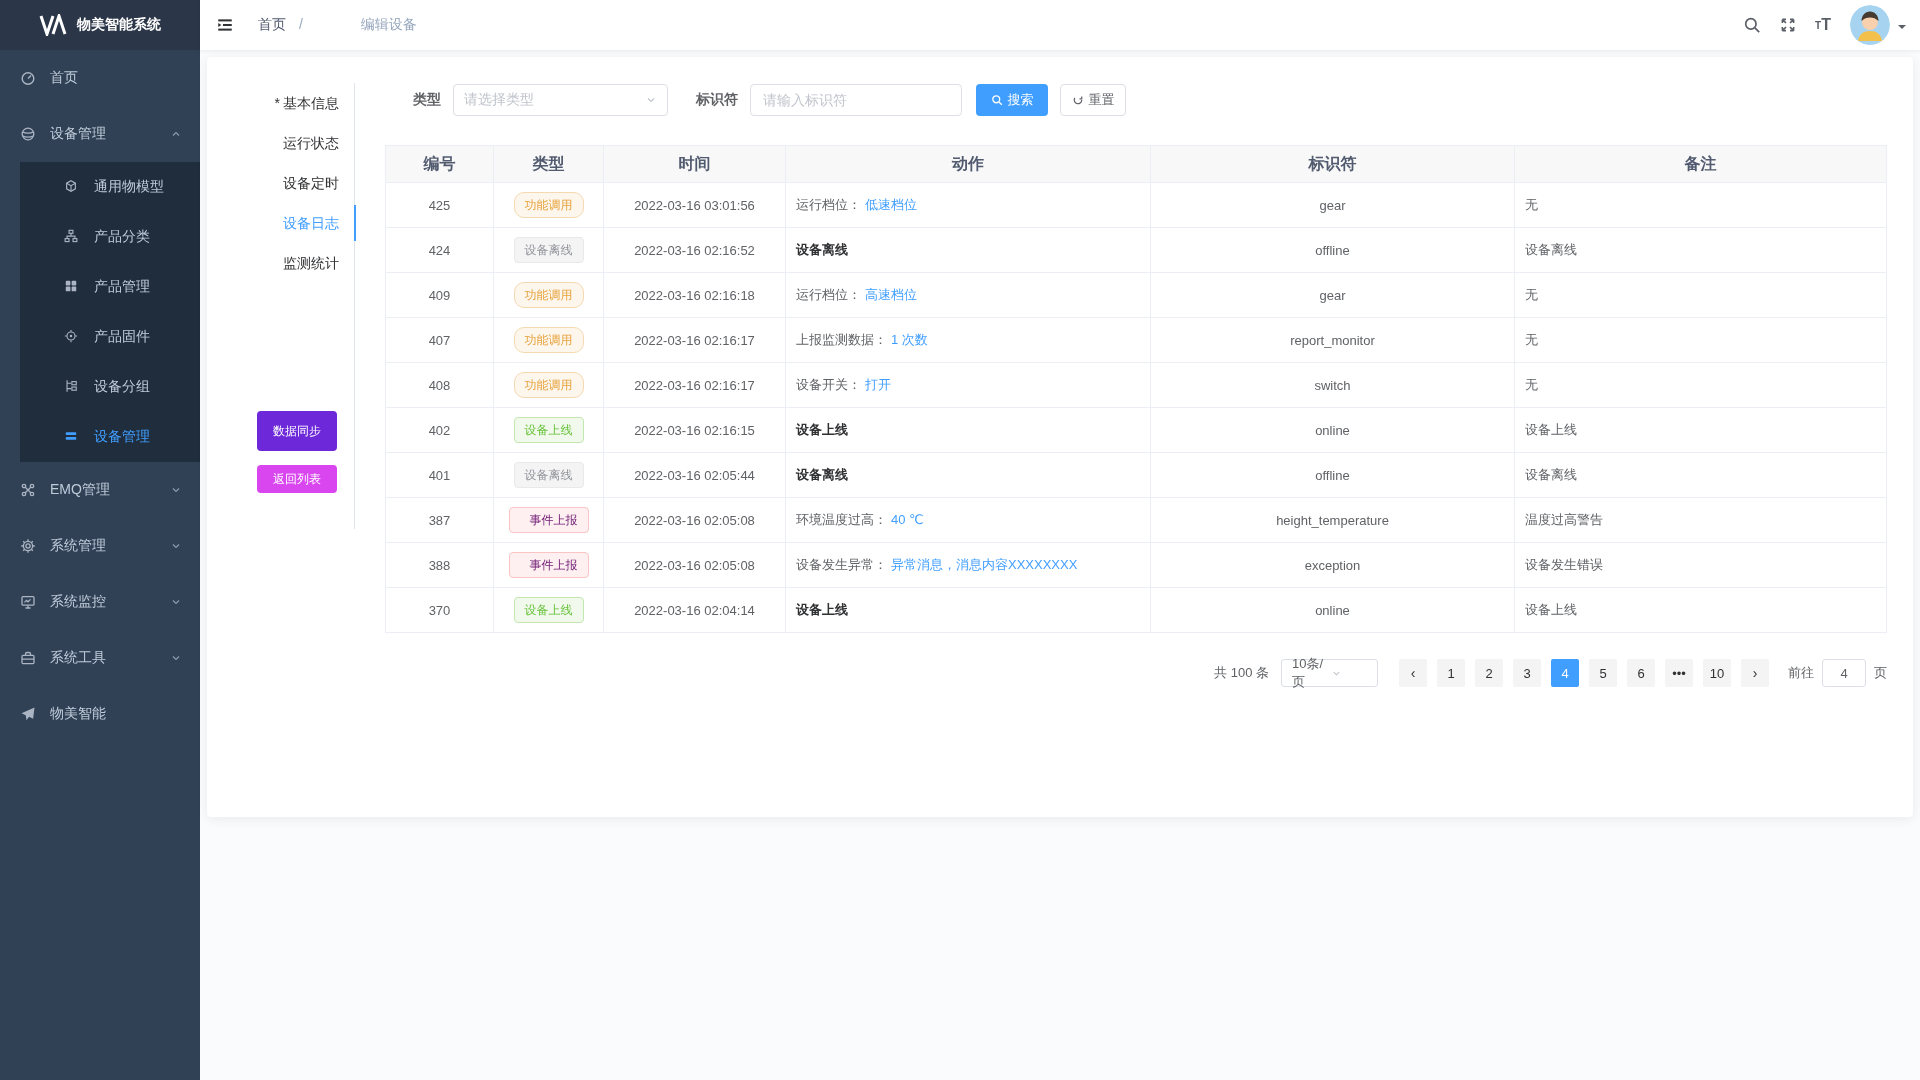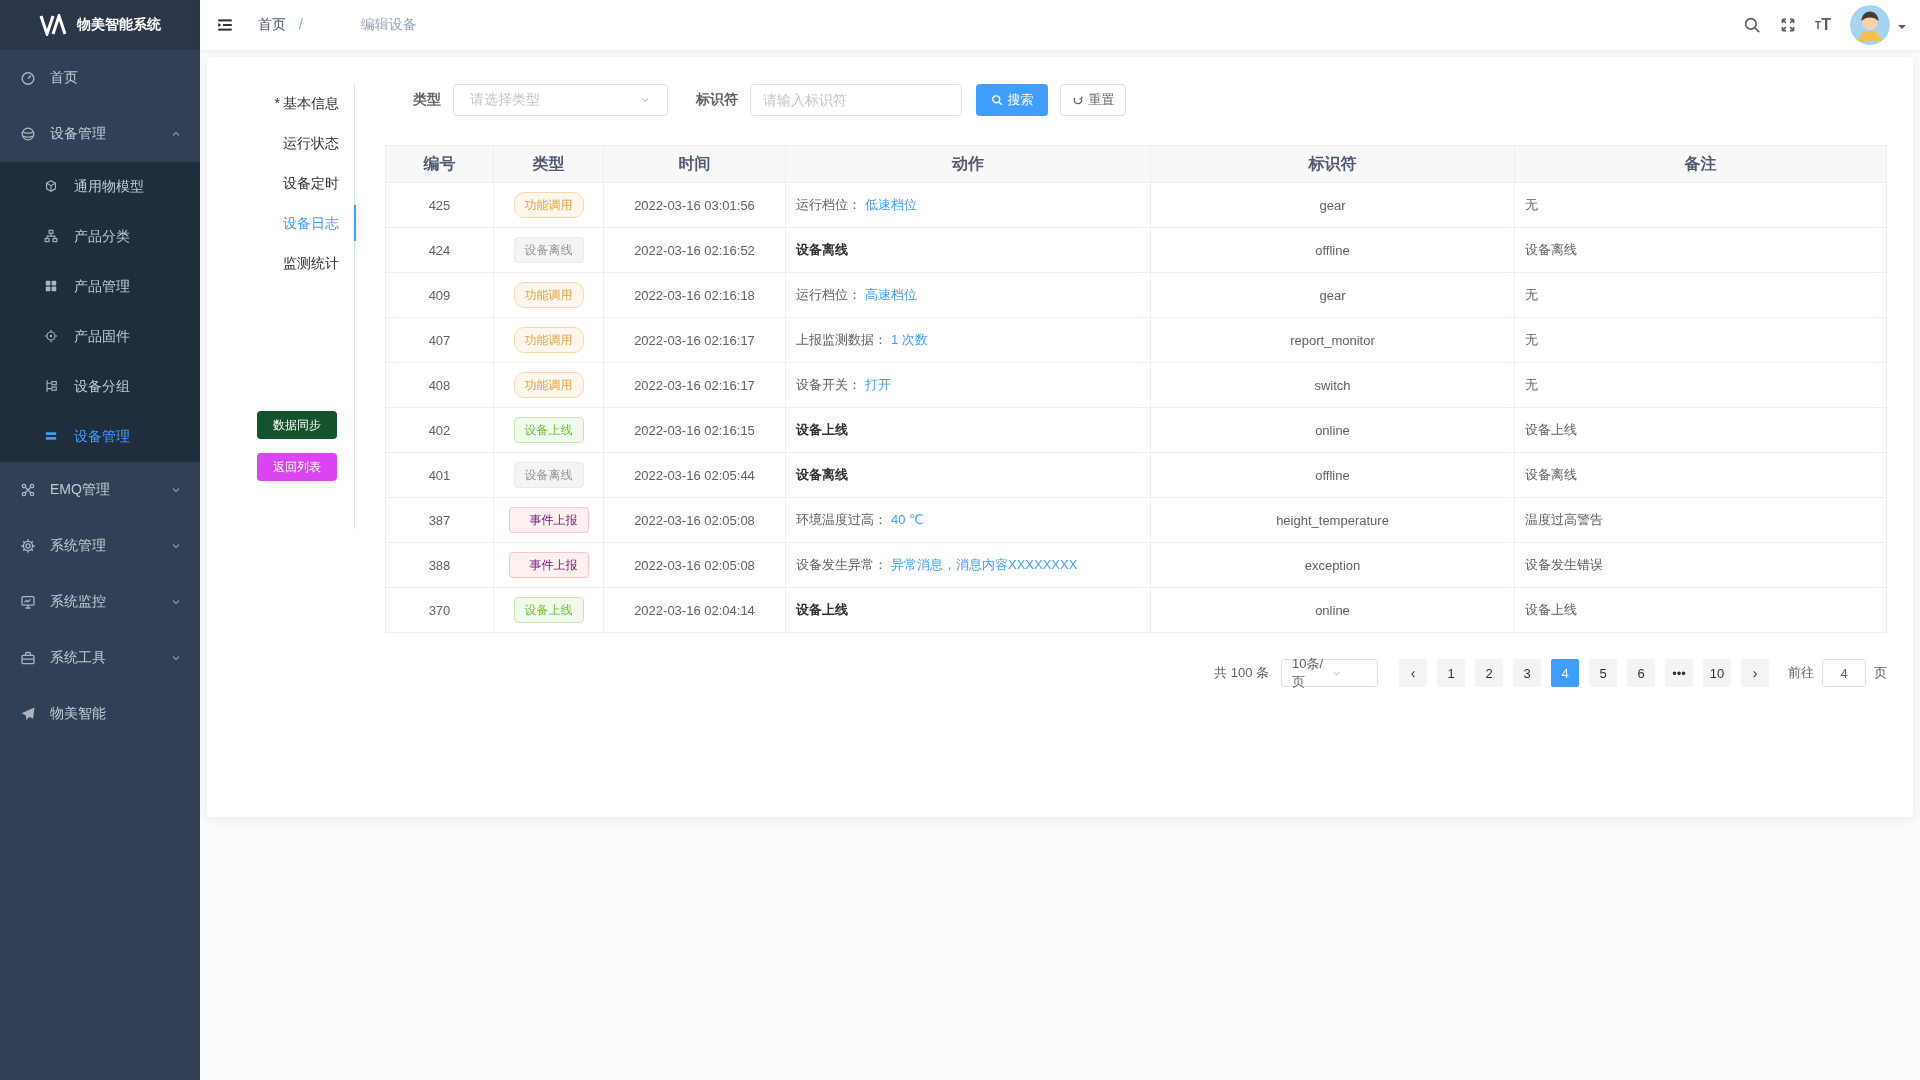--- a/index.html
+++ b/index.html
@@ -6,21 +6,21 @@
   html,body { width:1920px; height:1080px; overflow:hidden; }
   body { font-family:"Liberation Sans","DejaVu Sans",sans-serif; font-size:14px; display:flex; background:#fafbfc; }
 
   
   .sidebar { width:200px; min-width:200px; height:1080px; background:#304156; color:#bfcbd9; }
   .logo { height:50px; background:#2b3648; display:flex; align-items:center; justify-content:center; gap:10px; }
   .logo-title { color:#fff; font-weight:700; font-size:14px; }
   .menu-item { height:56px; display:flex; align-items:center; padding:0 20px; font-size:14px; color:#bfcbd9; cursor:pointer; position:relative; }
   .menu-item .mi-icon { width:16px; height:16px; margin-right:14px; color:#aab4c2; flex:none; }
   .menu-item .chev { position:absolute; right:18px; color:#8f9bab; }
-  .submenu { background:#1f2d3d; }
+  .submenu { background:#1f2d3d;margin-left:20px; }
   .submenu .menu-item { height:50px; padding-left:44px; }
   .submenu .menu-item.active { color:#409EFF; }
   .submenu .menu-item.active .mi-icon { color:#409EFF; }
   svg { display:block; }
 
   
   .main { flex:1; display:flex; flex-direction:column; }
   .navbar { height:50px; background:#fff; box-shadow:0 1px 4px rgba(0,21,41,.08); display:flex; align-items:center; position:relative; z-index:5; }
   .hamburger { padding:0 16px; height:50px; display:flex; align-items:center; cursor:pointer; color:#303133; }
   .breadcrumb { margin-left:8px; font-size:14px; }
@@ -43,28 +43,28 @@
   
   .left-rail { width:148px; flex:none; position:relative; }
   .rail-line { position:absolute; top:26px; right:0; width:1px; height:446px; background:#dfe4ed; }
   .tabs { margin-top:26px; }
   .tab { height:40px; line-height:40px; text-align:right; padding-right:16px; font-size:14px; color:#303133; cursor:pointer; position:relative; }
   .tab .req { color:#303133; margin-right:3px; }
   .tab.active { color:#409EFF; }
   .tab.active::after { content:''; position:absolute; right:-1px; top:2px; width:2px; height:36px; background:#409EFF; }
   .rail-buttons { margin-top:128px; padding-left:50px; display:flex; flex-direction:column; gap:14px; }
   .btn { border:none; border-radius:4px; font-size:12px; cursor:pointer; font-family:inherit; }
-  .btn-sync { width:80px; height:28px; background:#14532d; color:#fff; }
+  .btn-sync { width:80px; height:40px; background:#6d28d9; color:#fff; }
   .btn-back { width:80px; height:28px; background:#d946ef; color:#fff; }
 
   
   .right-col { flex:1; padding:27px 27px 0 30px; }
   .filter-bar { display:flex; align-items:center; padding-left:28px; height:32px; }
   .f-label { font-weight:700; color:#606266; font-size:14px; }
-  .sel { width:215px; height:32px; border:1px solid #dcdfe6; border-radius:4px; background:#fff; display:flex; align-items:center; padding:0 16px; margin-left:12px; cursor:pointer; }
+  .sel { width:215px; height:32px; border:1px solid #dcdfe6; border-radius:4px; background:#fff; display:flex; align-items:center; padding:0 10px; margin-left:12px; cursor:pointer; }
   .sel .ph { color:#c0c4cc; font-size:14px; flex:1; }
   .sel .sel-caret { color:#c0c4cc; }
   .f-label2 { margin-left:28px; }
   .inp { width:212px; height:32px; border:1px solid #dcdfe6; border-radius:4px; margin-left:12px; padding:0 12px; font-size:14px; color:#606266; font-family:inherit; outline:none; }
   .inp::placeholder { color:#c0c4cc; }
   .btn-search { margin-left:14px; width:72px; height:32px; background:#409EFF; color:#fff; border-radius:4px; font-size:13px; display:inline-flex; align-items:center; justify-content:center; gap:5px; }
   .btn-reset { margin-left:12px; width:66px; height:32px; background:#fff; color:#606266; border:1px solid #dcdfe6; border-radius:4px; font-size:13px; display:inline-flex; align-items:center; justify-content:center; gap:5px; }
 
   
   table.log { margin-top:29px; width:1501px; border-collapse:collapse; table-layout:fixed; }

